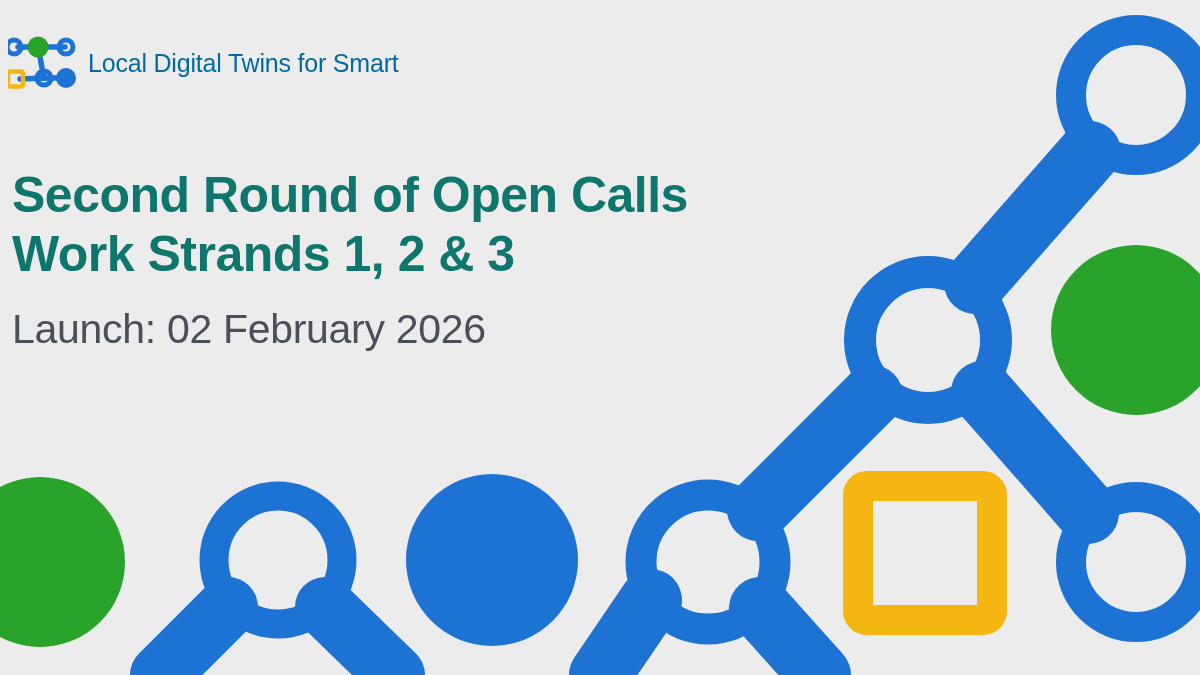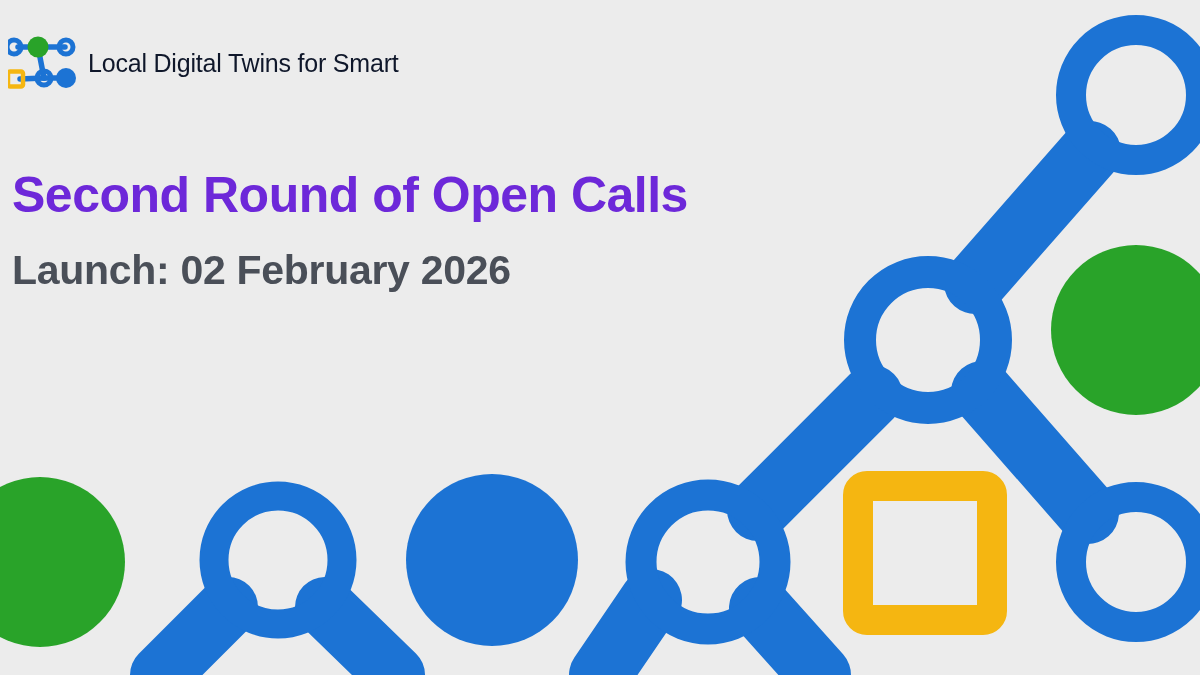--- a/index.html
+++ b/index.html
@@ -47,48 +47,48 @@
   #logo-mark {
     width: 70px;
     height: 66px;
     flex: 0 0 auto;
     display: block;
   }
   #logo-wordmark {
     display: flex;
     flex-direction: column;
     justify-content: center;
-    color: #0f172a;
+    color: #0369a1;
     font-size: 25px;
     line-height: 1.12;
     font-weight: 500;
     letter-spacing: -0.2px;
     white-space: nowrap;
   }
 
   
   #text-block {
     position: absolute;
     left: 12px;
     top: 166px;
     z-index: 5;
   }
   .title-line {
-    color: #6d28d9;
+    color: #0f766e;
     font-size: 50px;
     font-weight: bold;
     line-height: 1.18;
     letter-spacing: -0.5px;
     white-space: nowrap;
   }
   #launch-line {
     margin-top: 22px;
     color: #4a4f58;
     font-size: 41px;
-    font-weight: bold;
+    font-weight: normal;
     letter-spacing: -0.3px;
     white-space: nowrap;
   }
 </style>
 </head>
 <body>
 
 <div id="slide">
 
   <svg id="bg-network" viewBox="0 0 1200 675" width="1200" height="675">
@@ -148,16 +148,17 @@
       <circle cx="58" cy="48" r="10" fill="#1c73d4"></circle>
     </svg>
 
     <div id="logo-wordmark">
       <span>Local Digital Twins for Smart</span>
     </div>
   </div>
 
   <div id="text-block">
     <div class="title-line">Second Round of Open Calls</div>
+    <div class="title-line">Work Strands 1, 2 &amp; 3</div>
     <div id="launch-line">Launch: 02 February 2026</div>
   </div>
 
 </div>
 
 </body></html>

